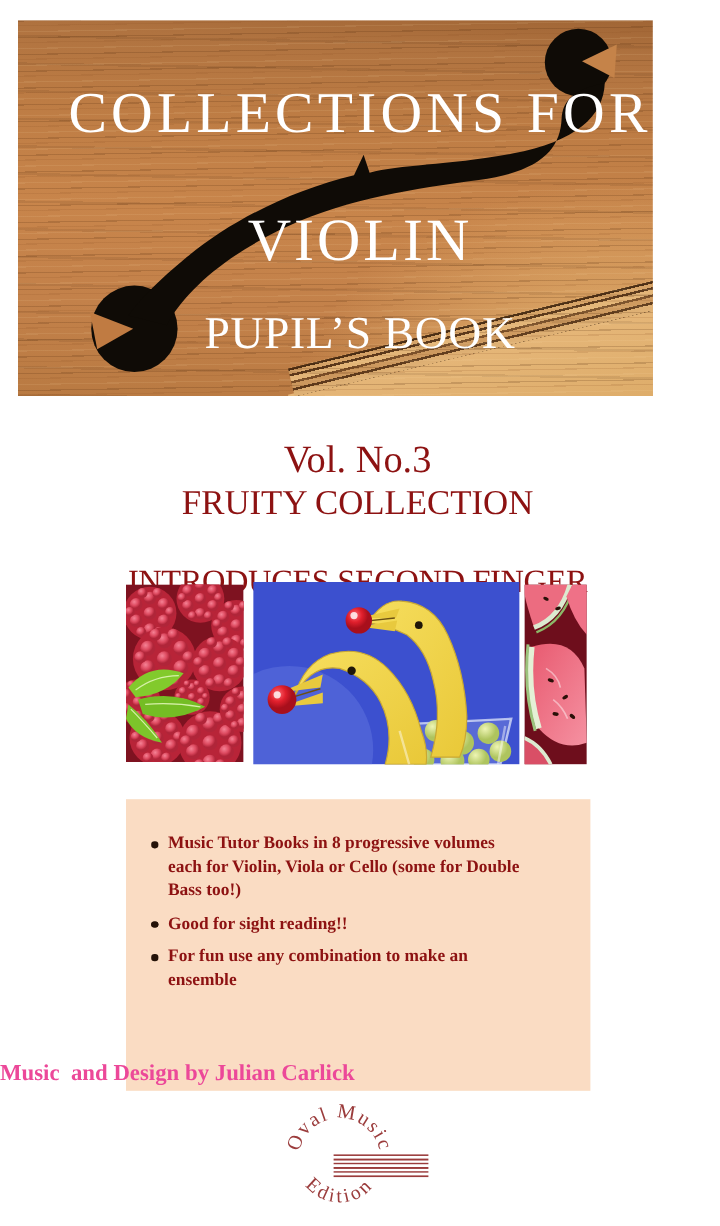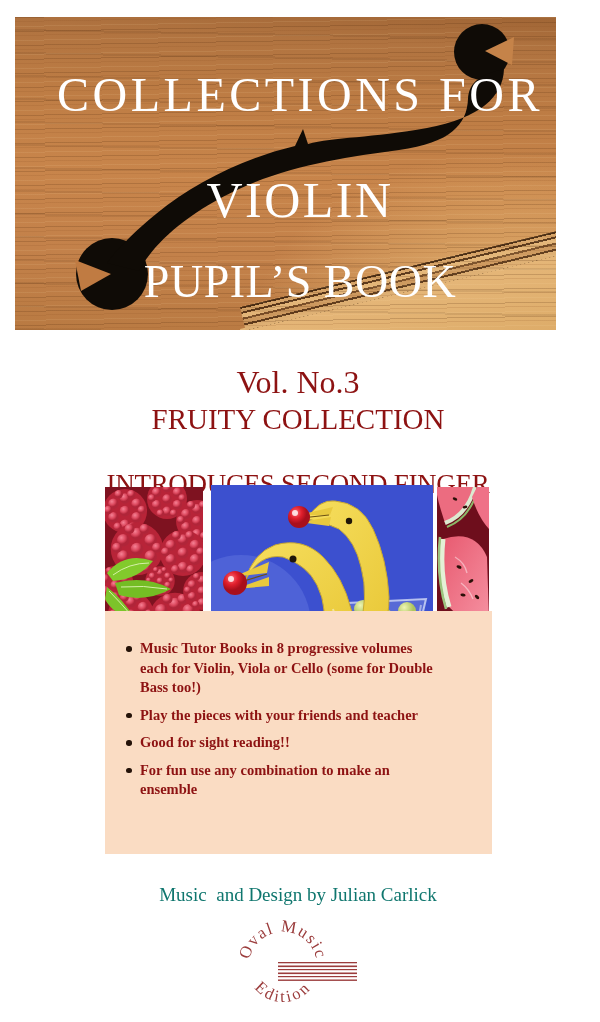--- a/index.html
+++ b/index.html
@@ -1,17 +1,17 @@
 <!DOCTYPE html>
 <html><head>
 <meta charset="utf-8">
 <style>
   html,body{margin:0;padding:0;background:#fff;}
   .page{position:relative;width:544px;height:1022px;background:#ffffff;overflow:hidden;
-        font-family:"Liberation Serif",serif;padding-left:12px;}
+        font-family:"Liberation Serif",serif;}
 
   
   .violin-photo{position:absolute;left:15px;top:17px;width:570px;height:313px;overflow:hidden;
     background:
       radial-gradient(ellipse 430px 300px at 88% 102%, rgba(236,192,122,.9), rgba(236,192,122,0) 62%),
       linear-gradient(183deg,#9f6434 0%,#b07340 10%,#bd7c44 28%,#c8854b 52%,#c3814a 76%,#b97a42 100%);}
   .violin-photo::after{content:"";position:absolute;inset:0;z-index:3;pointer-events:none;
     background:
       repeating-linear-gradient(179deg, rgba(80,40,10,.20) 0 1px, rgba(0,0,0,0) 1px 4px,
         rgba(140,80,35,.16) 4px 5px, rgba(0,0,0,0) 5px 9px,
@@ -25,43 +25,43 @@
     background:repeating-linear-gradient(180deg,
       rgba(58,33,12,.88) 0 2px, rgba(214,164,104,.95) 2px 5px,
       rgba(72,42,18,.85) 5px 7px, rgba(228,183,122,.95) 7px 11px,
       rgba(92,56,26,.72) 11px 13px, rgba(205,154,96,.9) 13px 17px,
       rgba(70,40,16,.8) 17px 19px, rgba(222,176,116,.95) 19px 24px);}
   .fhole{position:absolute;inset:0;z-index:4;}
   .titles{position:absolute;inset:0;z-index:5;}
   .t{position:absolute;left:0;width:100%;text-align:center;color:#ffffff;line-height:1;}
   .t1{top:54px;font-size:48px;letter-spacing:3.5px;}
   .t2{top:158px;font-size:50px;letter-spacing:2.5px;}
-  .t3{top:242px;font-size:46px;letter-spacing:.5px;}
+  .t3{top:242px;font-size:38px;letter-spacing:.5px;}
 
   
   .redhead{position:absolute;left:0;width:596px;text-align:center;color:#8d1212;line-height:1;margin-top:21px;}
   .h-volume{top:345px;font-size:32px;}
   .h-collection{top:384px;font-size:29px;}
   .h-tagline{top:450px;font-size:27px;letter-spacing:-.3px;}
 
   
   .ph{position:absolute;display:block;}
   .ph-left{left:105px;top:487px;}
   .ph-center{left:211px;top:485px;}
   .ph-right{left:437px;top:487px;}
 
   
-  .panel{position:absolute;left:105px;top:611px;width:387px;height:243px;background:#fadcc3;}
+  .panel{position:absolute;left:105px;top:666px;width:387px;height:243px;background:#fadcc3;}
   .panel ul{margin:0;padding:28px 0 0 35px;list-style:none;}
   .panel li{position:relative;width:302px;font-weight:bold;font-size:14.5px;line-height:19.5px;
             color:#8d1212;margin:0 0 8px 0;white-space:pre-wrap;}
   .dot{position:absolute;left:-14px;top:7px;width:5.5px;height:5.5px;border-radius:50%;background:#241208;}
 
-  .byline{position:absolute;left:0;top:884px;width:596px;text-align:center;
-          font-size:19px;color:#0f766e;white-space:pre;}
+  .byline{position:absolute;left:0;top:884px;width:596px;text-align:left;
+          font-size:19px;color:#ec4899;white-space:pre;font-weight:bold;}
 
   .logo{position:absolute;left:223px;top:916px;overflow:visible;}
   .logo text{font-family:"Liberation Serif",serif;fill:#9b3c3c;}
 </style>
 </head>
 <body>
 
 <div class="page">
 
   <div class="violin-photo">
@@ -211,21 +211,21 @@
     <ellipse cx="26" cy="108" rx="2.6" ry="1.5" fill="#2a1008" transform="rotate(10 26 108)"></ellipse>
     <ellipse cx="40" cy="110" rx="2.6" ry="1.5" fill="#2a1008" transform="rotate(40 40 110)"></ellipse>
     <path d="M 18 70 Q 28 76 30 86 M 24 96 Q 32 102 36 112" stroke="rgba(255,255,255,0.45)" stroke-width="1.4" fill="none"></path>
     <path d="M 0 128 Q 14 134 22 150 L 0 150 Z" fill="#d94f66"></path>
     <path d="M 0 128 Q 14 134 22 150" stroke="#dcead0" stroke-width="3" fill="none"></path>
   </svg>
 
   <div class="panel">
     <ul>
       <li><span class="dot"></span><span>Music Tutor Books in 8 progressive volumes each for Violin, Viola or Cello (some for Double Bass too!)</span></li>
-      <li><span class="dot"></span><span>Play the pieces with your friends and teacher</span></li>
+      <li><span class="dot"></span></li>
       <li><span class="dot"></span><span>Good for sight reading!!</span></li>
       <li><span class="dot"></span><span>For fun use any combination to make an ensemble</span></li>
     </ul>
   </div>
 
   <div class="byline">Music  and Design by Julian Carlick</div>
 
   <svg class="logo" width="140" height="100" viewBox="0 0 140 100">
     <defs>
       <path id="arcTop" d="M 28.1 61.6 A 34 34 0 1 1 91.9 61.6" fill="none"></path>

